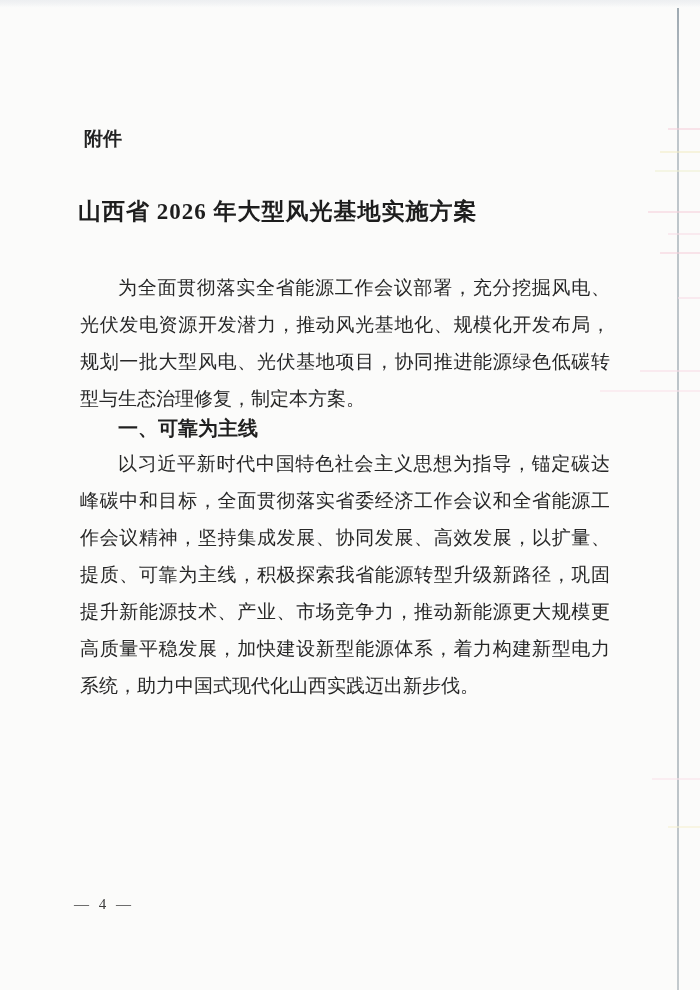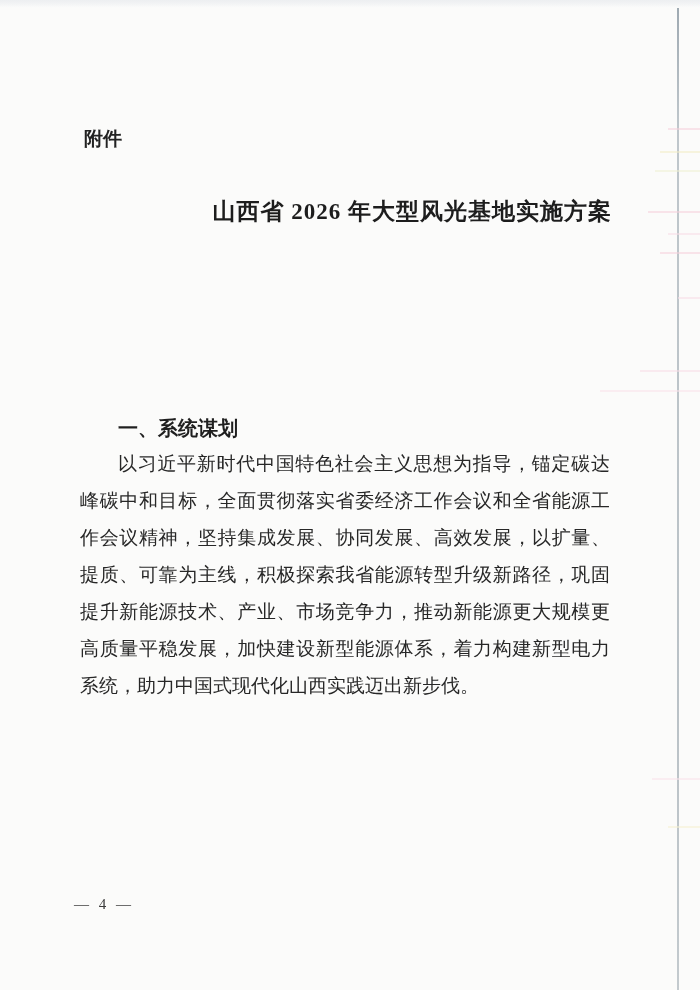--- a/index.html
+++ b/index.html
@@ -26,21 +26,21 @@
     opacity: .85;
   }
   .attachment-label {
     position: absolute; left: 84px; top: 126px;
     font-family: "Liberation Sans", "DejaVu Sans", sans-serif;
     font-weight: 600; font-size: 19px; line-height: 26px;
     color: #222;
   }
   .doc-title {
     position: absolute; left: 78px; top: 195px; width: 534px;
-    text-align: right;
+    text-align: left;
     font-weight: 700; font-size: 23px; line-height: 34px;
     letter-spacing: 1px; color: #1d1d1d;
   }
   .body-para {
     position: absolute; left: 80px; width: 530px;
     font-size: 19px; line-height: 37px;
     text-align: justify; text-justify: inter-ideograph;
     text-indent: 38px;
     color: #272727;
   }
@@ -63,22 +63,23 @@
 </head>
 <body>
 
 <div class="scan-page">
   <div class="top-haze"></div>
 
   <div class="attachment-label">附件</div>
 
   <h1 class="doc-title" style="margin:0;">山西省 2026 年大型风光基地实施方案</h1>
 
+  <p class="body-para" id="para-intro" style="margin:0;">为全面贯彻落实全省能源工作会议部署，充分挖掘风电、光伏发电资源开发潜力，推动风光基地化、规模化开发布局，规划一批大型风电、光伏基地项目，协同推进能源绿色低碳转型与生态治理修复，制定本方案。</p>
 
-  <h2 class="section-heading" style="margin:0;">一、系统谋划</h2>
+  <h2 class="section-heading" style="margin:0;">一、可靠为主线</h2>
 
   <p class="body-para" id="para-sec1-a" style="margin:0;">以习近平新时代中国特色社会主义思想为指导，锚定碳达峰碳中和目标，全面贯彻落实省委经济工作会议和全省能源工作会议精神，坚持集成发展、协同发展、高效发展，以扩量、提质、可靠为主线，积极探索我省能源转型升级新路径，巩固提升新能源技术、产业、市场竞争力，推动新能源更大规模更高质量平稳发展，加快建设新型能源体系，着力构建新型电力系统，助力中国式现代化山西实践迈出新步伐。</p>
 
 
   <div class="page-number">— 4 —</div>
 
   <div class="page-edge-line"></div>
 <div class="stripe" style="top: 128px; left: 668px; width: 32px; background: rgb(245, 207, 218);"></div>
     <div class="stripe" style="top: 151px; left: 660px; width: 40px; background: rgb(242, 236, 196);"></div>
     <div class="stripe" style="top: 170px; left: 655px; width: 45px; background: rgb(238, 240, 210);"></div>

